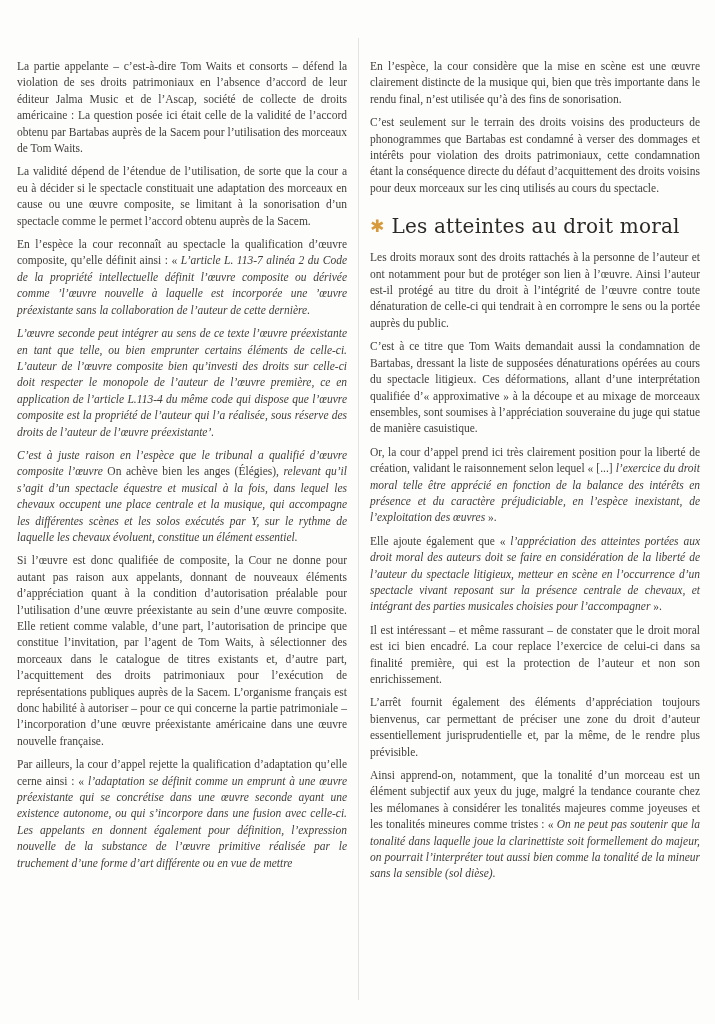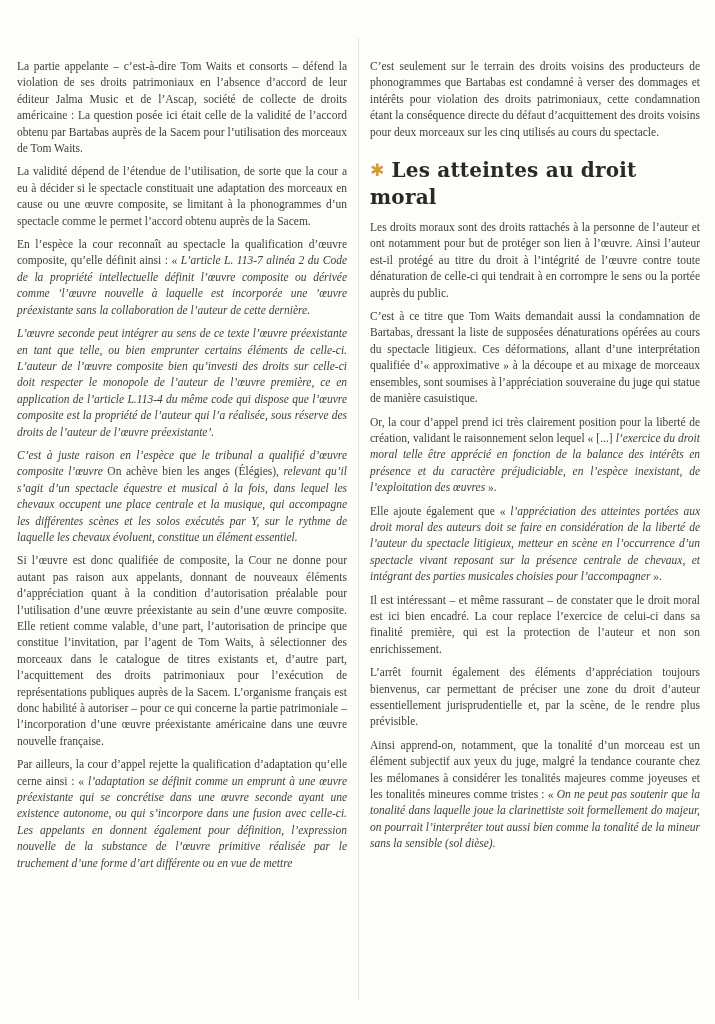--- a/index.html
+++ b/index.html
@@ -33,55 +33,56 @@
   .col p {
     margin: 0 0 7px 0;
     font-size: 11.5px;
     line-height: 16.4px;
     color: var(--body);
     text-align: justify;
   }
   .col p em { font-style: italic; }
   .col h2 {
     font-family: "DejaVu Serif", "Liberation Serif", serif;
-    font-weight: bold;
+    font-weight: normal;
     font-size: 20px;
     line-height: 26px;
     letter-spacing: 0.2px;
     color: var(--heading);
     margin: 17px 0 9px 0;
   }
   .star {
     color: var(--accent);
     font-family: "DejaVu Sans", sans-serif;
     font-size: 17px;
     margin-right: 7px;
     position: relative; top: -1px;
   }
 </style>
 </head>
 <body>
 
 <div class="page">
   <div class="col" id="col-left">
       <p><span>La partie appelante – c’est-à-dire Tom Waits et consorts – défend la violation de ses droits patrimoniaux en l’absence d’accord de leur éditeur Jalma Music et de l’Ascap, société de collecte de droits américaine : La question posée ici était celle de la validité de l’accord obtenu par Bartabas auprès de la Sacem pour l’utilisation des morceaux de Tom Waits.</span></p>
-      <p><span>La validité dépend de l’étendue de l’utilisation, de sorte que la cour a eu à décider si le spectacle constituait une adaptation des morceaux en cause ou une œuvre composite, se limitant à la phonogrammes d’un spectacle comme le permet l’accord obtenu auprès de la Sacem.</span></p>
+      <p><span>La validité dépend de l’étendue de l’utilisation, de sorte que la cour a eu à décider si le spectacle constituait une adaptation des morceaux en cause ou une œuvre composite, se limitant à la sonorisation d’un spectacle comme le permet l’accord obtenu auprès de la Sacem.</span></p>
       <p><span>En l’espèce la cour reconnaît au spectacle la qualification d’œuvre composite, qu’elle définit ainsi : « </span><em>L’article L. 113-7 alinéa 2 du Code de la propriété intellectuelle définit l’œuvre composite ou dérivée comme ’l’œuvre nouvelle à laquelle est incorporée une ’œuvre préexistante sans la collaboration de l’auteur de cette dernière.</em></p>
       <p><em>L’œuvre seconde peut intégrer au sens de ce texte l’œuvre préexistante en tant que telle, ou bien emprunter certains éléments de celle-ci. L’auteur de l’œuvre composite bien qu’investi des droits sur celle-ci doit respecter le monopole de l’auteur de l’œuvre première, ce en application de l’article L.113-4 du même code qui dispose que l’œuvre composite est la propriété de l’auteur qui l’a réalisée, sous réserve des droits de l’auteur de l’œuvre préexistante’.</em></p>
       <p><em>C’est à juste raison en l’espèce que le tribunal a qualifié d’œuvre composite l’œuvre </em><span>On achève bien les anges (Élégies),</span><em> relevant qu’il s’agit d’un spectacle équestre et musical à la fois, dans lequel les chevaux occupent une place centrale et la musique, qui accompagne les différentes scènes et les solos exécutés par Y, sur le rythme de laquelle les chevaux évoluent, constitue un élément essentiel.</em></p>
       <p><span>Si l’œuvre est donc qualifiée de composite, la Cour ne donne pour autant pas raison aux appelants, donnant de nouveaux éléments d’appréciation quant à la condition d’autorisation préalable pour l’utilisation d’une œuvre préexistante au sein d’une œuvre composite. Elle retient comme valable, d’une part, l’autorisation de principe que constitue l’invitation, par l’agent de Tom Waits, à sélectionner des morceaux dans le catalogue de titres existants et, d’autre part, l’acquittement des droits patrimoniaux pour l’exécution de représentations publiques auprès de la Sacem. L’organisme français est donc habilité à autoriser – pour ce qui concerne la partie patrimoniale – l’incorporation d’une œuvre préexistante américaine dans une œuvre nouvelle française.</span></p>
       <p><span>Par ailleurs, la cour d’appel rejette la qualification d’adaptation qu’elle cerne ainsi : « </span><em>l’adaptation se définit comme un emprunt à une œuvre préexistante qui se concrétise dans une œuvre seconde ayant une existence autonome, ou qui s’incorpore dans une fusion avec celle-ci. Les appelants en donnent également pour définition, l’expression nouvelle de la substance de l’œuvre primitive réalisée par le truchement d’une forme d’art différente ou en vue de mettre</em></p>
     </div>
   <div class="gutter">
     <div class="rule"></div>
   </div>
   <div class="col" id="col-right">
+      <p><span>En l’espèce, la cour considère que la mise en scène est une œuvre clairement distincte de la musique qui, bien que très importante dans le rendu final, n’est utilisée qu’à des fins de sonorisation.</span></p>
       <p><span>C’est seulement sur le terrain des droits voisins des producteurs de phonogrammes que Bartabas est condamné à verser des dommages et intérêts pour violation des droits patrimoniaux, cette condamnation étant la conséquence directe du défaut d’acquittement des droits voisins pour deux morceaux sur les cinq utilisés au cours du spectacle.</span></p>
       <h2><span class="star">✱</span><span>Les atteintes au droit moral</span><br></h2>
       <p><span>Les droits moraux sont des droits rattachés à la personne de l’auteur et ont notamment pour but de protéger son lien à l’œuvre. Ainsi l’auteur est-il protégé au titre du droit à l’intégrité de l’œuvre contre toute dénaturation de celle-ci qui tendrait à en corrompre le sens ou la portée auprès du public.</span></p>
       <p><span>C’est à ce titre que Tom Waits demandait aussi la condamnation de Bartabas, dressant la liste de supposées dénaturations opérées au cours du spectacle litigieux. Ces déformations, allant d’une interprétation qualifiée d’« approximative » à la découpe et au mixage de morceaux ensembles, sont soumises à l’appréciation souveraine du juge qui statue de manière casuistique.</span></p>
       <p><span>Or, la cour d’appel prend ici très clairement position pour la liberté de création, validant le raisonnement selon lequel « [...] </span><em>l’exercice du droit moral telle être apprécié en fonction de la balance des intérêts en présence et du caractère préjudiciable, en l’espèce inexistant, de l’exploitation des œuvres</em><span> ».</span></p>
       <p><span>Elle ajoute également que « </span><em>l’appréciation des atteintes portées aux droit moral des auteurs doit se faire en considération de la liberté de l’auteur du spectacle litigieux, metteur en scène en l’occurrence d’un spectacle vivant reposant sur la présence centrale de chevaux, et intégrant des parties musicales choisies pour l’accompagner</em><span> ».</span></p>
       <p><span>Il est intéressant – et même rassurant – de constater que le droit moral est ici bien encadré. La cour replace l’exercice de celui-ci dans sa finalité première, qui est la protection de l’auteur et non son enrichissement.</span></p>
-      <p><span>L’arrêt fournit également des éléments d’appréciation toujours bienvenus, car permettant de préciser une zone du droit d’auteur essentiellement jurisprudentielle et, par la scène, de le rendre plus prévisible.</span></p>
+      <p><span>L’arrêt fournit également des éléments d’appréciation toujours bienvenus, car permettant de préciser une zone du droit d’auteur essentiellement jurisprudentielle et, par la même, de le rendre plus prévisible.</span></p>
       <p><span>Ainsi apprend-on, notamment, que la tonalité d’un morceau est un élément subjectif aux yeux du juge, malgré la tendance courante chez les mélomanes à considérer les tonalités majeures comme joyeuses et les tonalités mineures comme tristes : « </span><em>On ne peut pas soutenir que la tonalité dans laquelle joue la clarinettiste soit formellement do majeur, on pourrait l’interpréter tout aussi bien comme la tonalité de la mineur sans la sensible (sol dièse).</em></p>
     </div>
 </div>
 
 </body></html>

